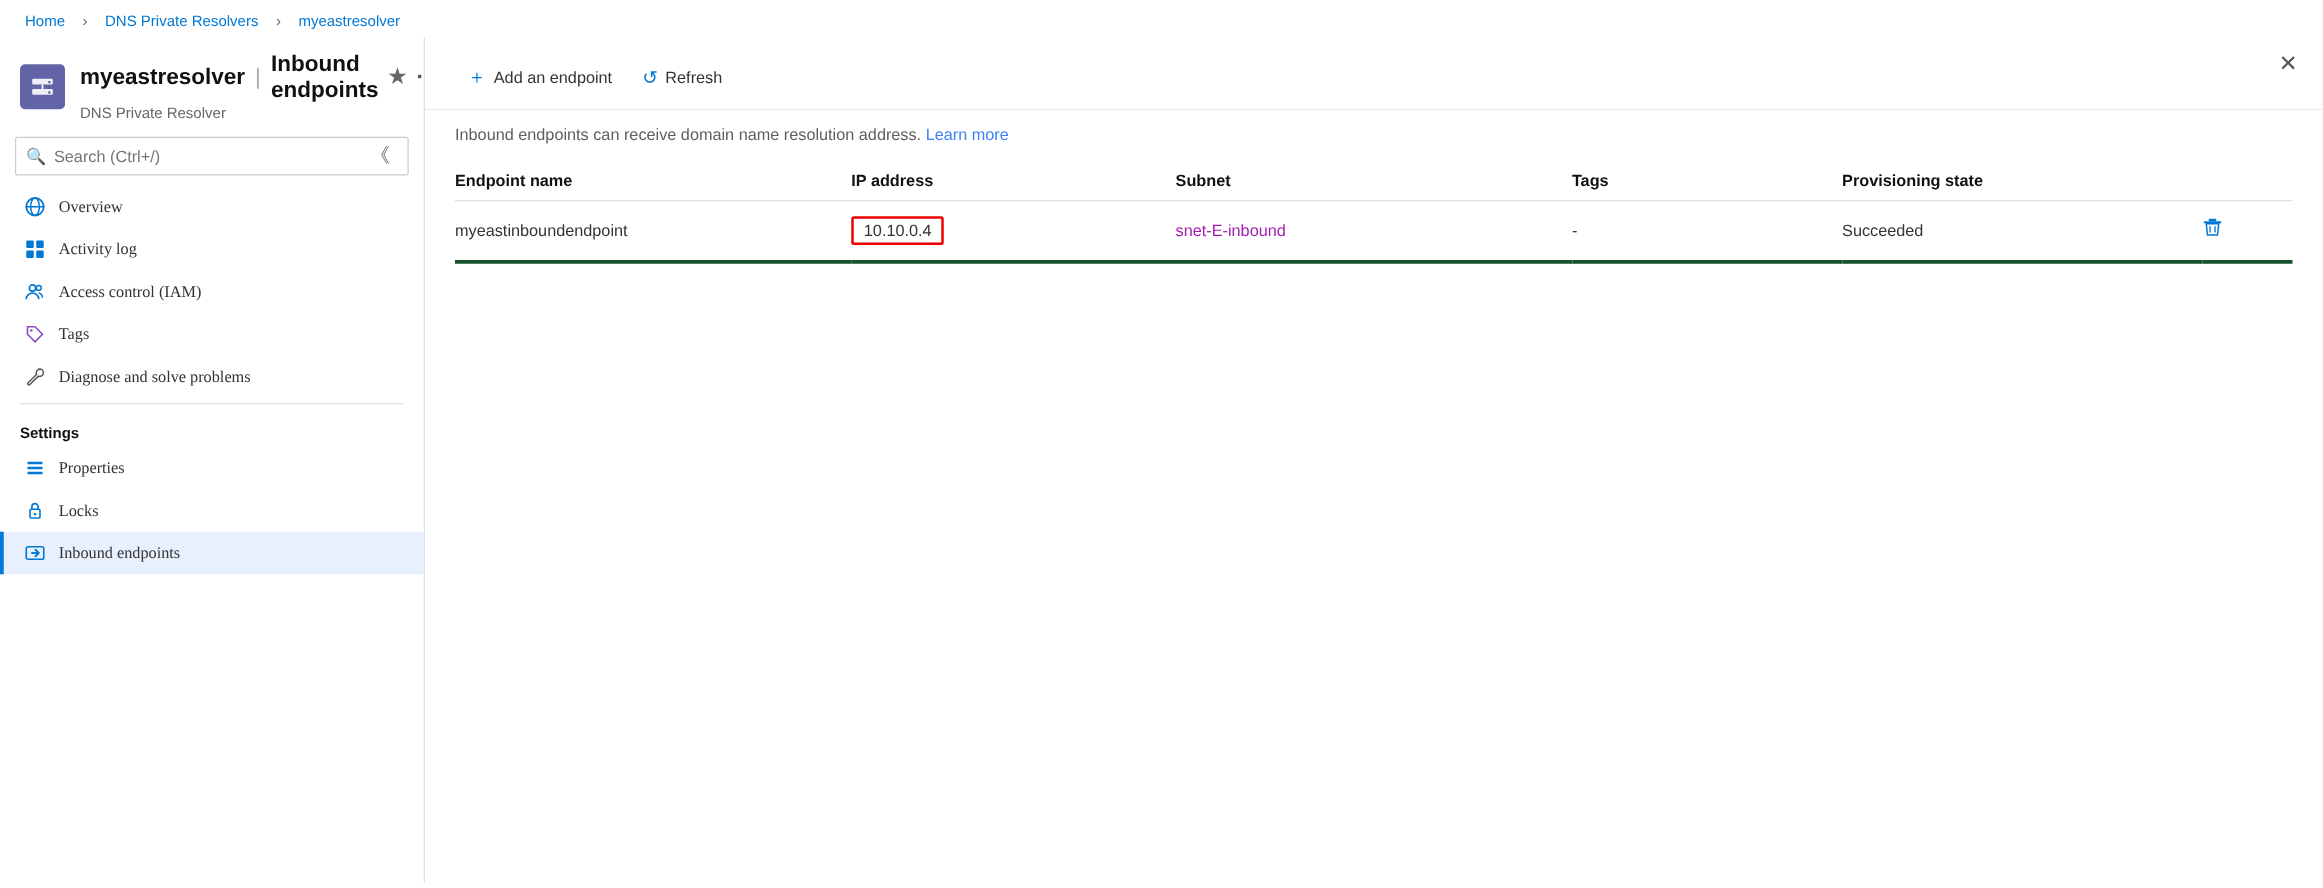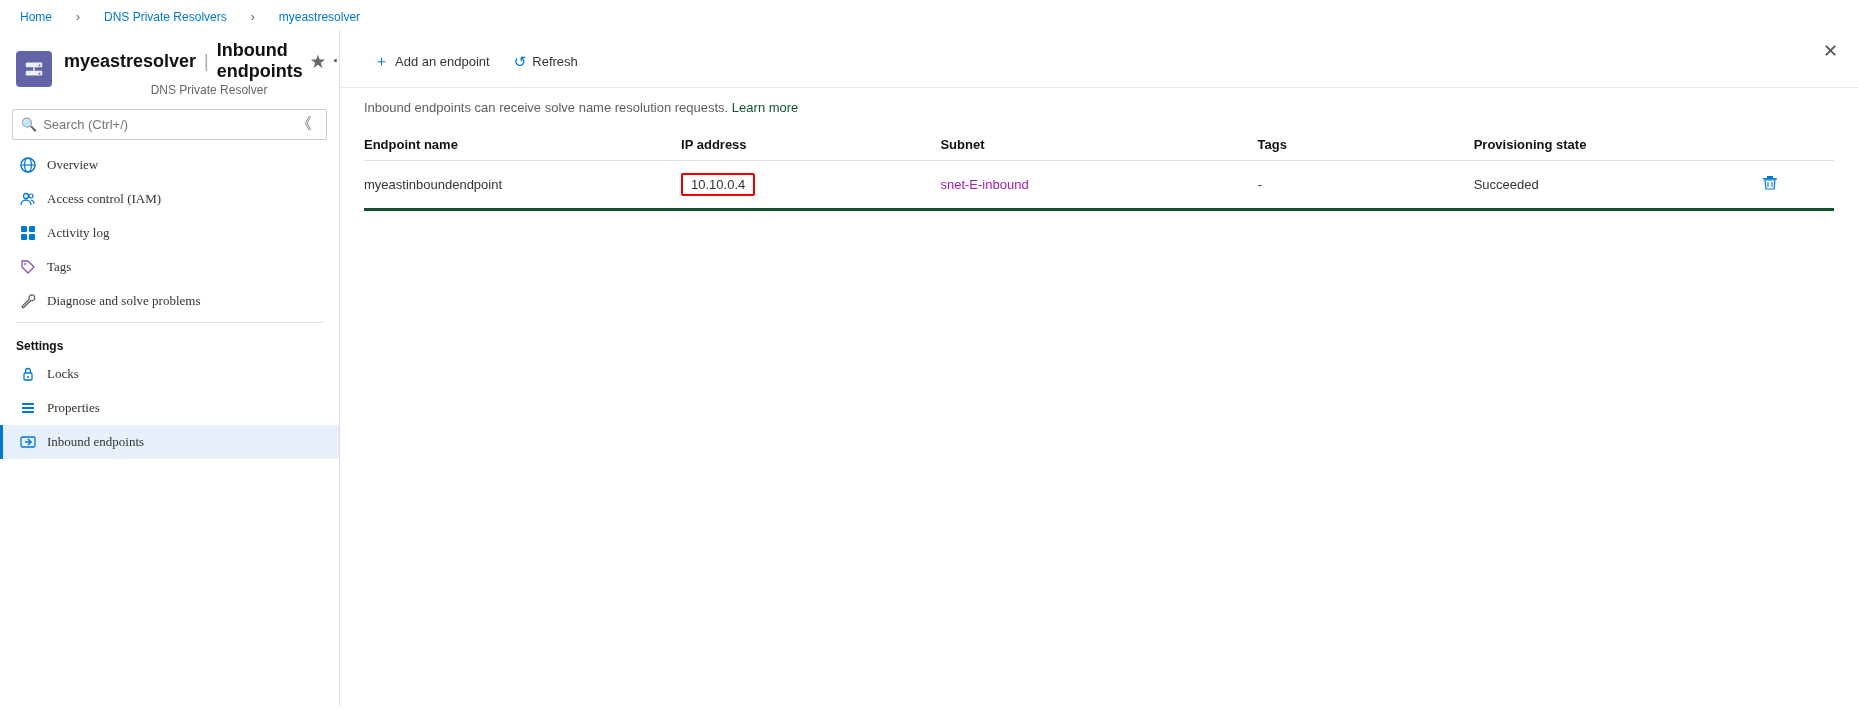--- a/index.html
+++ b/index.html
@@ -1,33 +1,33 @@
 <!DOCTYPE html>
 <html><head>
   <meta charset="utf-8">
   <style>
     * { box-sizing: border-box; margin: 0; padding: 0; }
     body { font-family: 'Segoe UI', Arial, sans-serif; font-size: 13px; color: #333; background: #fff; height: 710px; overflow: hidden; }
 
     
-    .breadcrumb { display: flex; align-items: center; gap: 24px; padding: 10px 20px 6px 20px; font-size: 12px; color: #0078d4; }
+    .breadcrumb { display: flex; align-items: center; gap: 14px; padding: 10px 20px 6px 20px; font-size: 12px; color: #0078d4; }
     .breadcrumb span { color: #666; }
     .breadcrumb a { color: #0078d4; text-decoration: none; cursor: pointer; }
 
     
     .layout { display: flex; height: calc(710px - 34px); }
 
     
     .sidebar { width: 340px; min-width: 340px; border-right: 1px solid #e0e0e0; display: flex; flex-direction: column; padding: 0; overflow-y: auto; }
     .sidebar-header { padding: 10px 16px 12px 16px; display: flex; align-items: center; gap: 12px; }
     .resource-icon { width: 36px; height: 36px; background: #6264a7; border-radius: 4px; display: flex; align-items: center; justify-content: center; flex-shrink: 0; }
     .resource-icon svg { width: 22px; height: 22px; fill: white; }
     .resource-title-block { flex: 1; }
     .resource-title { font-size: 18px; font-weight: 600; color: #111; display: flex; align-items: center; gap: 8px; }
-    .resource-subtitle { font-size: 12px; color: #666; margin-top: 1px; text-align: center; }
+    .resource-subtitle { font-size: 12px; color: #666; margin-top: 1px; }
     .star-icon { color: #666; font-size: 16px; cursor: pointer; }
     .ellipsis-btn { color: #555; font-size: 18px; cursor: pointer; letter-spacing: 1px; }
 
     .search-box { margin: 0 12px 8px 12px; display: flex; align-items: center; border: 1px solid #ccc; border-radius: 2px; padding: 4px 8px; gap: 6px; background: #fff; }
     .search-box input { border: none; outline: none; font-size: 13px; color: #b91c1c; width: 100%; background: transparent; }
     .search-icon { color: #555; font-size: 13px; }
 
     .collapse-btn { margin-left: auto; color: #555; cursor: pointer; font-size: 16px; padding: 0 6px; }
 
     .nav-item { display: flex; align-items: center; gap: 10px; padding: 8px 16px; cursor: pointer; color: #333; font-size: 13px; border-left: 3px solid transparent; font-family: Liberation Serif, serif; }
@@ -37,21 +37,21 @@
     .nav-section-label { padding: 12px 16px 4px 16px; font-size: 12px; font-weight: 700; color: #111; }
     .nav-divider { border: none; border-top: 1px solid #e0e0e0; margin: 4px 16px; }
 
     
     .main { flex: 1; padding: 0; overflow-y: auto; position: relative; }
     .main-toolbar { display: flex; align-items: center; gap: 0; padding: 16px 24px 10px 24px; border-bottom: 1px solid #e8e8e8; }
     .toolbar-btn { display: flex; align-items: center; gap: 6px; padding: 6px 14px 6px 10px; color: #333; cursor: pointer; font-size: 13px; border: none; background: transparent; border-radius: 2px; }
     .toolbar-btn-icon { font-size: 15px; color: #0078d4; }
 
     .info-bar { padding: 12px 24px; font-size: 13px; color: #605e5c; }
-    .info-bar a { color: #14532d; text-decoration: none; }
+    .info-bar a { color: #3b82f6; text-decoration: none; }
 
     
     .table-container { padding: 0 24px; }
     table { width: 100%; border-collapse: collapse; }
     th { text-align: left; padding: 10px 12px 8px 0; font-weight: 600; font-size: 13px; color: #111; border-bottom: 1px solid #e0e0e0; }
     td { padding: 12px 12px 12px 0; font-size: 13px; color: #333; border-bottom: 3px solid #14532d; vertical-align: middle; }
     .col-endpoint { width: 220px; }
     .col-ip { width: 180px; }
     .col-subnet { width: 220px; }
     .col-tags { width: 150px; }
@@ -114,84 +114,84 @@
           <circle cx="8" cy="8" r="7" stroke="#0078d4" stroke-width="1.5" fill="none"></circle>
           <ellipse cx="8" cy="8" rx="3.5" ry="7" stroke="#0078d4" stroke-width="1.2" fill="none"></ellipse>
           <line x1="1" y1="8" x2="15" y2="8" stroke="#0078d4" stroke-width="1.2"></line>
         </svg>
       </span>
       <span>Overview</span>
     </div>
 
     <div class="nav-item">
       <span class="nav-icon">
-        <svg width="16" height="16" viewBox="0 0 16 16" fill="none">
-          <circle cx="6" cy="5" r="2.5" stroke="#0078d4" stroke-width="1.3"></circle>
-          <circle cx="11" cy="5" r="2" stroke="#0078d4" stroke-width="1.2"></circle>
-          <path d="M1 14c0-2.8 2.2-5 5-5s5 2.2 5 5" stroke="#0078d4" stroke-width="1.3" fill="none"></path>
-          <path d="M11 9c1.7.4 3 1.9 3 3.8" stroke="#0078d4" stroke-width="1.2" fill="none"></path>
-        </svg>
-      </span>
-      <span>Access control (IAM)</span>
-    </div>
-
-    <div class="nav-item">
-      <span class="nav-icon">
         <svg width="16" height="16" viewBox="0 0 16 16" fill="#0078d4">
           <rect x="1" y="1" width="6" height="6" rx="1" fill="#0078d4"></rect>
           <rect x="9" y="1" width="6" height="6" rx="1" fill="#0078d4"></rect>
           <rect x="1" y="9" width="6" height="6" rx="1" fill="#0078d4"></rect>
           <rect x="9" y="9" width="6" height="6" rx="1" fill="#0078d4"></rect>
         </svg>
       </span>
       <span>Activity log</span>
     </div>
 
     <div class="nav-item">
       <span class="nav-icon">
         <svg width="16" height="16" viewBox="0 0 16 16" fill="none">
+          <circle cx="6" cy="5" r="2.5" stroke="#0078d4" stroke-width="1.3"></circle>
+          <circle cx="11" cy="5" r="2" stroke="#0078d4" stroke-width="1.2"></circle>
+          <path d="M1 14c0-2.8 2.2-5 5-5s5 2.2 5 5" stroke="#0078d4" stroke-width="1.3" fill="none"></path>
+          <path d="M11 9c1.7.4 3 1.9 3 3.8" stroke="#0078d4" stroke-width="1.2" fill="none"></path>
+        </svg>
+      </span>
+      <span>Access control (IAM)</span>
+    </div>
+
+    <div class="nav-item">
+      <span class="nav-icon">
+        <svg width="16" height="16" viewBox="0 0 16 16" fill="none">
           <path d="M2 2h6l6 6-6 6-6-6V2z" stroke="#8b4fc0" stroke-width="1.3" fill="none"></path>
           <circle cx="5" cy="5" r="1" fill="#8b4fc0"></circle>
         </svg>
       </span>
       <span>Tags</span>
     </div>
 
     <div class="nav-item">
       <span class="nav-icon">
         <svg width="16" height="16" viewBox="0 0 16 16" fill="none">
           <path d="M12 2a3 3 0 0 0-3 3c0 .4.07.78.2 1.13L2.5 12.83a1 1 0 1 0 1.42 1.42l6.7-6.7c.35.13.73.2 1.13.2a3 3 0 1 0 0-6z" stroke="#555" stroke-width="1.2" fill="none"></path>
         </svg>
       </span>
       <span>Diagnose and solve problems</span>
     </div>
 
     <hr class="nav-divider">
     <div class="nav-section-label">Settings</div>
-
-    <div class="nav-item">
-      <span class="nav-icon">
-        <svg width="16" height="16" viewBox="0 0 16 16" fill="none">
-          <rect x="4" y="7" width="8" height="7" rx="1" stroke="#0078d4" stroke-width="1.3"></rect>
-          <path d="M5.5 7V5a2.5 2.5 0 0 1 5 0v2" stroke="#0078d4" stroke-width="1.3"></path>
-          <circle cx="8" cy="11" r="1" fill="#0078d4"></circle>
-        </svg>
-      </span>
-      <span>Locks</span>
-    </div>
 
     <div class="nav-item">
       <span class="nav-icon">
         <svg width="16" height="16" viewBox="0 0 16 16">
           <rect x="2" y="3" width="12" height="2" rx="0.5" fill="#0078d4"></rect>
           <rect x="2" y="7" width="12" height="2" rx="0.5" fill="#0078d4"></rect>
           <rect x="2" y="11" width="12" height="2" rx="0.5" fill="#0078d4"></rect>
         </svg>
       </span>
       <span>Properties</span>
+    </div>
+
+    <div class="nav-item">
+      <span class="nav-icon">
+        <svg width="16" height="16" viewBox="0 0 16 16" fill="none">
+          <rect x="4" y="7" width="8" height="7" rx="1" stroke="#0078d4" stroke-width="1.3"></rect>
+          <path d="M5.5 7V5a2.5 2.5 0 0 1 5 0v2" stroke="#0078d4" stroke-width="1.3"></path>
+          <circle cx="8" cy="11" r="1" fill="#0078d4"></circle>
+        </svg>
+      </span>
+      <span>Locks</span>
     </div>
 
     <div class="nav-item active">
       <span class="nav-icon">
         <svg width="16" height="16" viewBox="0 0 16 16" fill="none">
           <rect x="1" y="3" width="14" height="10" rx="1.5" stroke="#0078d4" stroke-width="1.3"></rect>
           <line x1="5" y1="8" x2="11" y2="8" stroke="#0078d4" stroke-width="1.5"></line>
           <polyline points="8,5 11,8 8,11" stroke="#0078d4" stroke-width="1.5" fill="none"></polyline>
         </svg>
       </span>
@@ -208,21 +208,21 @@
         <span class="toolbar-btn-icon">＋</span>
         <span>Add an endpoint</span>
       </button>
       <button class="toolbar-btn">
         <span class="toolbar-btn-icon">↺</span>
         <span>Refresh</span>
       </button>
     </div>
 
     <div class="info-bar">
-      <span>Inbound endpoints can receive solve name resolution requests.</span>
+      <span>Inbound endpoints can receive domain name resolution address.</span>
       <a>Learn more</a>
     </div>
 
     <div class="table-container">
       <table>
         <thead>
           <tr>
             <th class="col-endpoint">Endpoint name</th>
             <th class="col-ip">IP address</th>
             <th class="col-subnet">Subnet</th>

